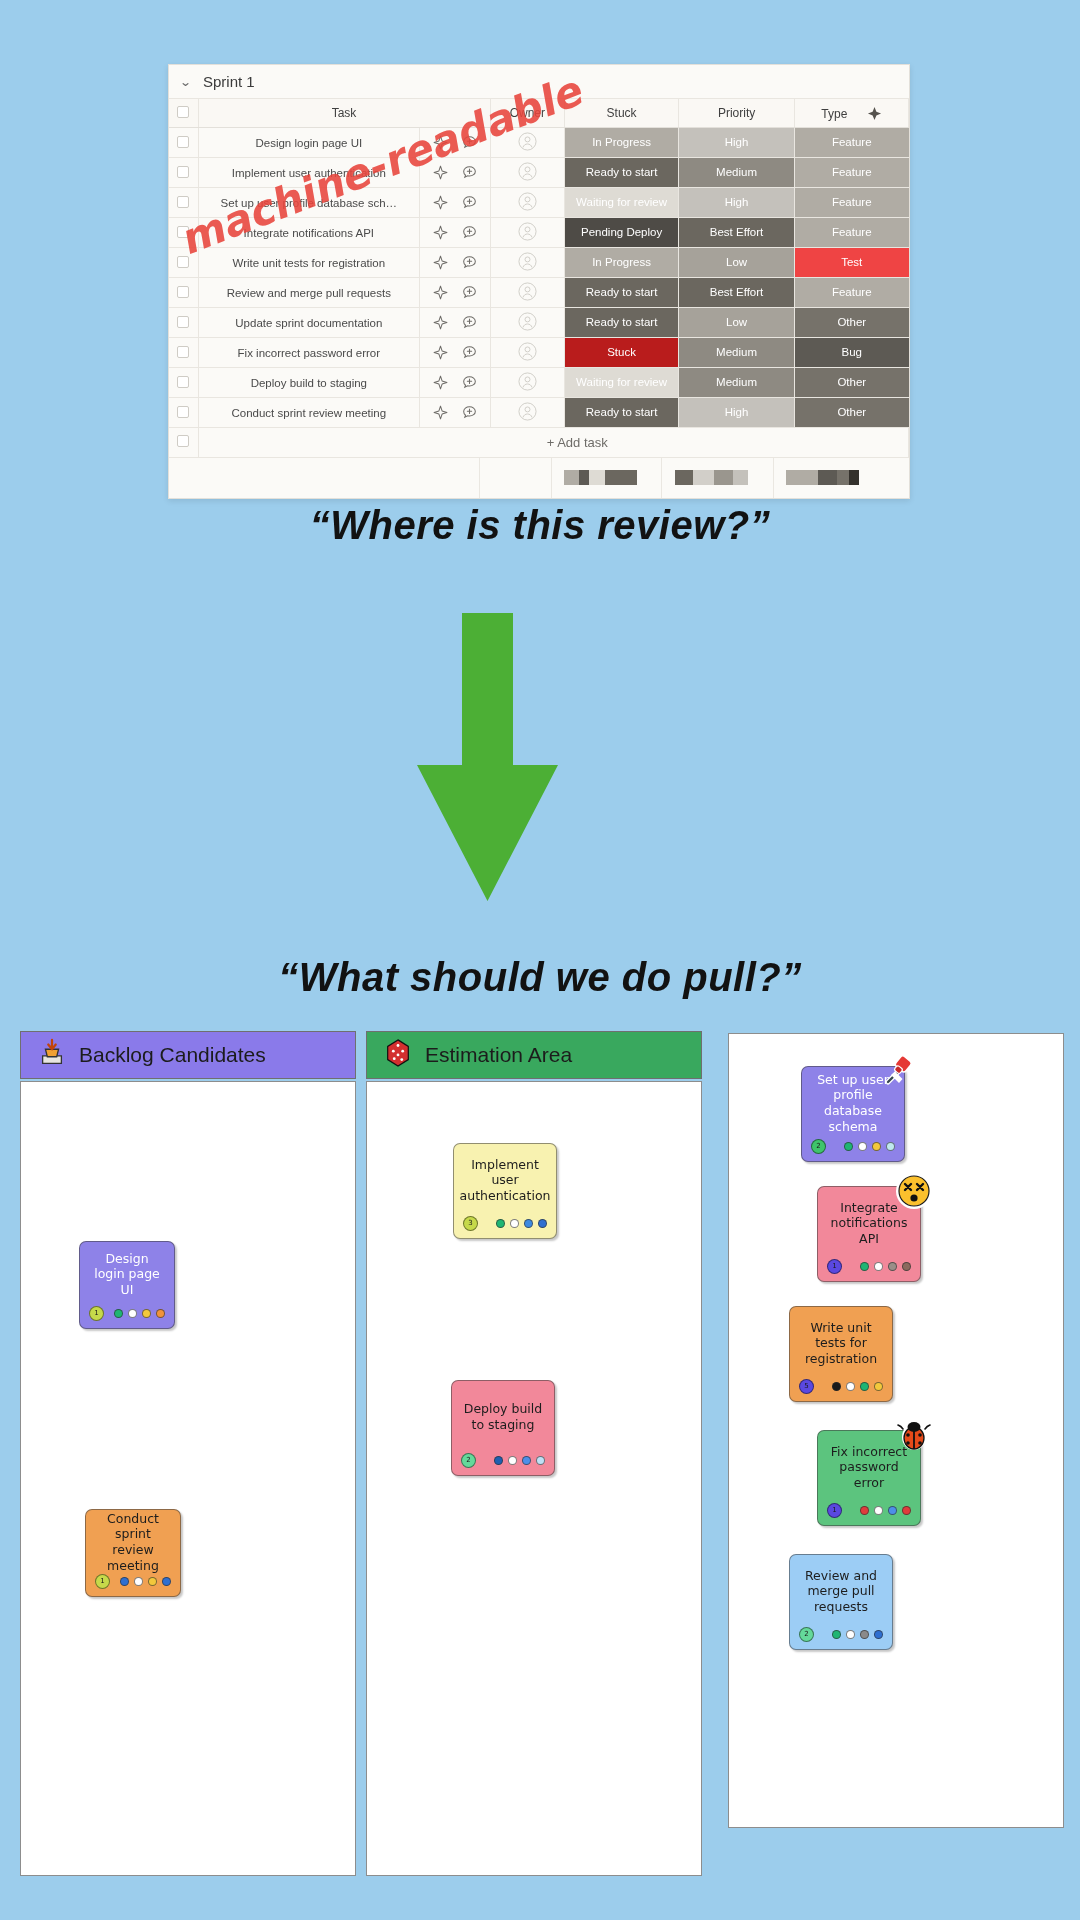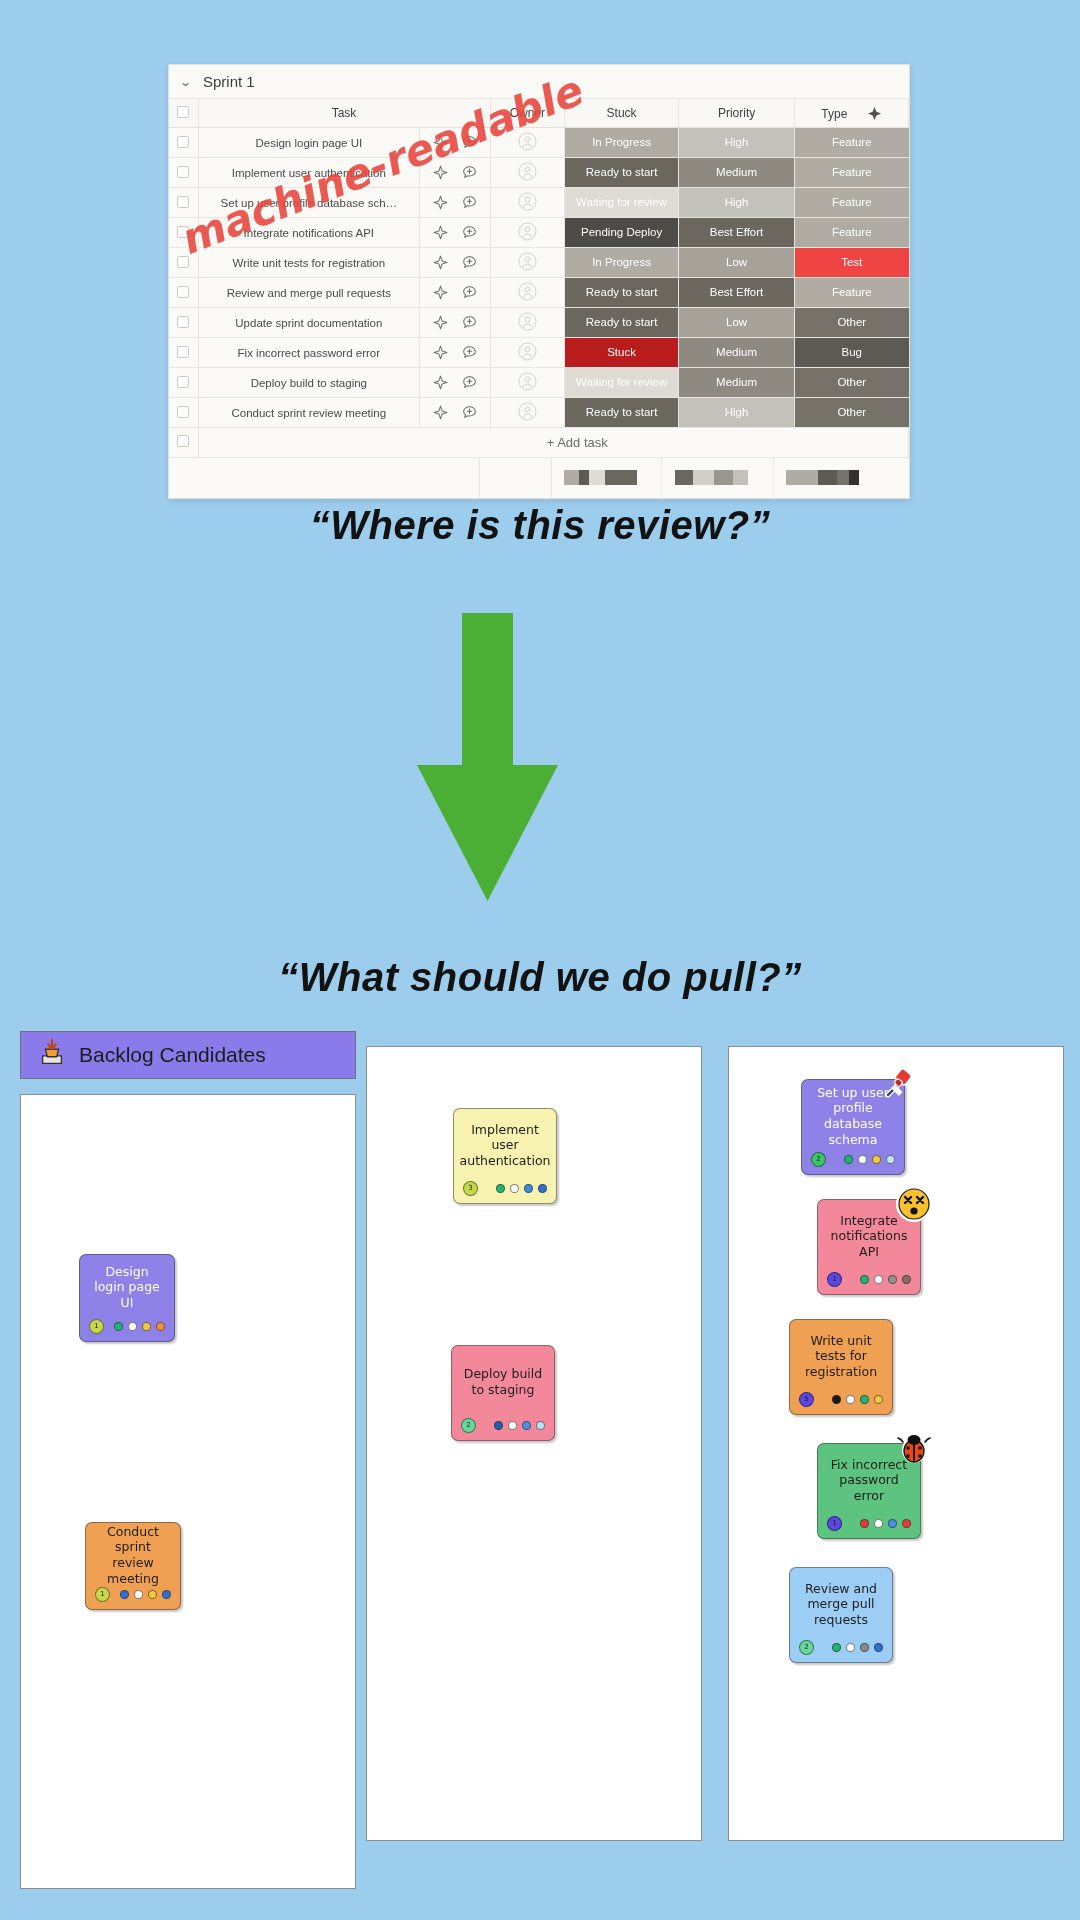--- a/index.html
+++ b/index.html
@@ -98,21 +98,21 @@
 
   
   #board { position:absolute; left:0; top:1031px; width:1080px; height:860px; }
   .col { position:absolute; top:0; width:336px; }
   .col-head {
     height:48px; border:1.5px solid #6f6f6f;
     display:flex; align-items:center; gap:12px; padding-left:16px;
     font-size:21px; color:#1c1c1c;
   }
   .col-body {
-    margin-top:15px; height:795px; background:#ffffff;
+    margin-top:2px; height:795px; background:#ffffff;
     border:1.5px solid #8d8d8d; position:relative;
   }
   #col-backlog { left:20px; }
   #col-estim   { left:366px; }
   #col-commit  { left:728px; }
 
   .note {
     position:absolute; border-radius:7px;
     border:1.2px solid rgba(60,60,60,0.55);
     box-shadow: 2px 2px 2px rgba(0,0,0,0.22);
@@ -548,20 +548,32 @@
               <span class="dot" style="background: rgb(255, 255, 255);"></span>
               <span class="dot" style="background: rgb(242, 200, 60);"></span>
               <span class="dot" style="background: rgb(47, 111, 208);"></span>
             </div>
           </div>
         </div>
       </div>
   </div>
 
   <div class="col" id="col-estim">
+    <div class="col-head" id="head1" style="background: rgb(57, 168, 94);">
+      <span id="ico1"><svg width="30" height="30" viewBox="0 0 32 32">
+            <path d="M16 2 27 9v14L16 30 5 23V9z" fill="#d32f2f" stroke="#111" stroke-width="1.3"></path>
+            <circle cx="16" cy="8" r="1.5" fill="#fff"></circle>
+            <circle cx="11" cy="14" r="1.5" fill="#fff"></circle>
+            <circle cx="21" cy="14" r="1.5" fill="#fff"></circle>
+            <circle cx="16" cy="18" r="1.5" fill="#fff"></circle>
+            <circle cx="12" cy="22" r="1.5" fill="#fff"></circle>
+            <circle cx="20" cy="23" r="1.5" fill="#fff"></circle>
+          </svg></span>
+      <span>Estimation Area</span>
+    </div>
     <div class="col-body" id="body1">
         <div class="note" style="left: 86px; top: 61px; width: 104px; height: 96px; background: rgb(248, 242, 176);">
           <div class="note-text" style="color: rgb(29, 29, 29);">Implement user authentication</div>
           <div class="note-foot">
             <div class="badge" style="background: rgb(198, 217, 74);">3</div>
             <div class="dots">
               <span class="dot" style="background: rgb(31, 181, 115);"></span>
               <span class="dot" style="background: rgb(255, 255, 255);"></span>
               <span class="dot" style="background: rgb(61, 138, 224);"></span>
               <span class="dot" style="background: rgb(47, 111, 208);"></span>

